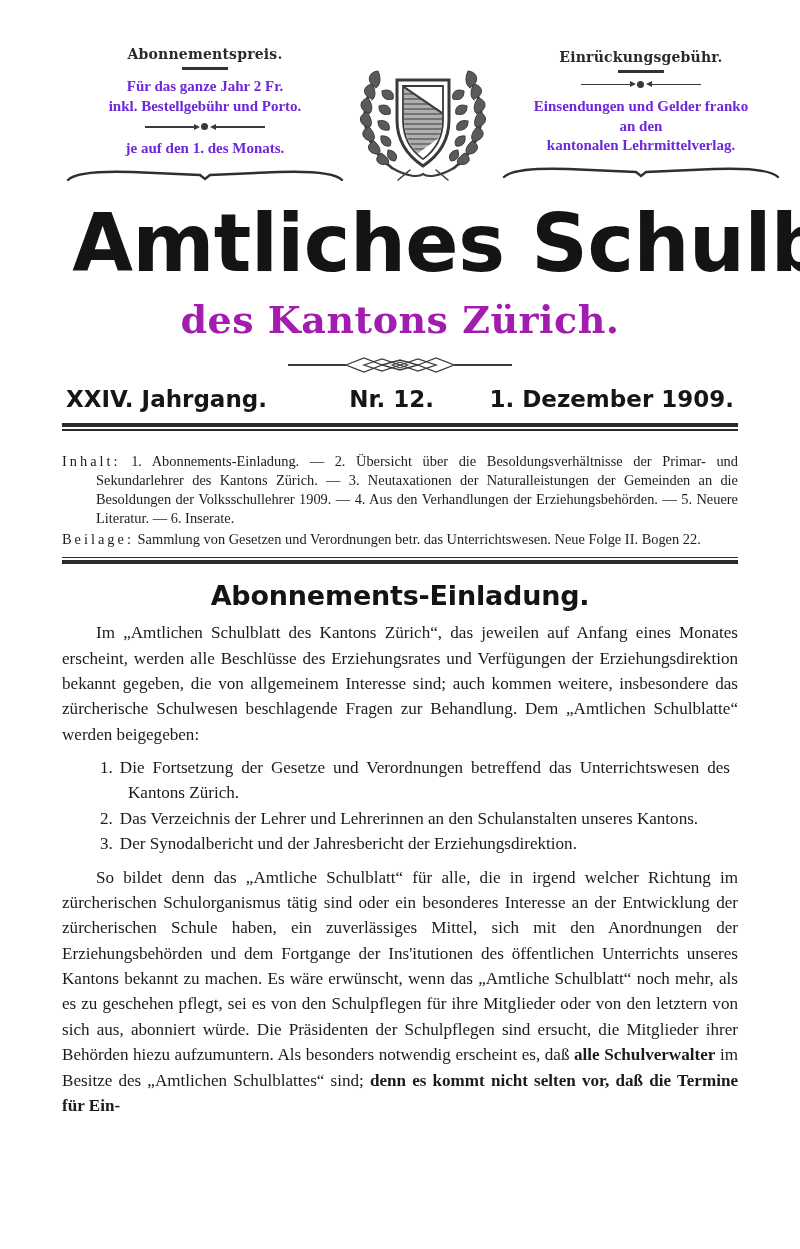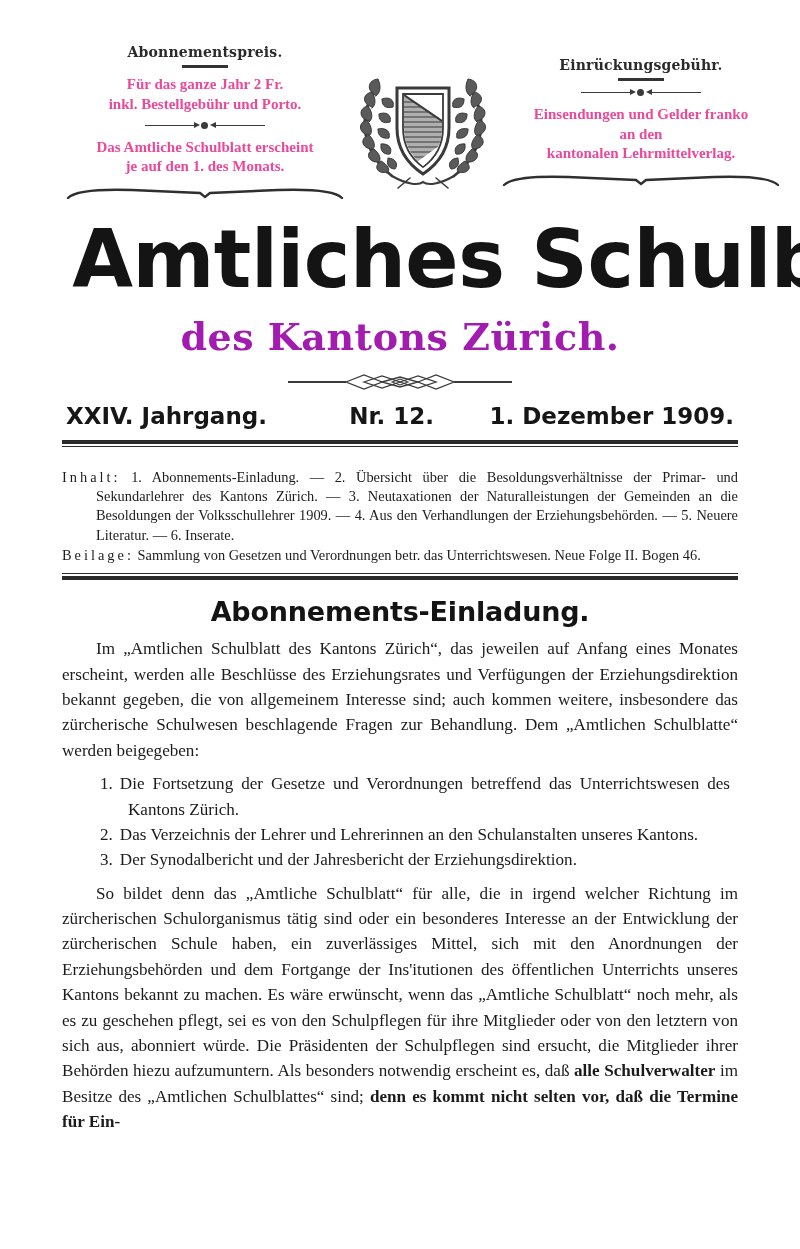--- a/index.html
+++ b/index.html
@@ -46,21 +46,21 @@
   .rule-short {
     width: 46px;
     height: 3px;
     background: #333;
     margin: 4px auto 7px auto;
   }
   .ib-line {
     font-weight: bold;
     font-size: 15px;
     line-height: 1.32;
-    color: #ec4899;
+    color: #6d28d9;
   }
   .dash-dot-rule {
     position: relative;
     width: 128px;
     height: 10px;
     margin: 6px auto 7px auto;
   }
   .dash-dot-rule .dd-l, .dash-dot-rule .dd-r {
     position: absolute;
     top: 4px;
@@ -239,21 +239,20 @@
       <div class="rule-short"></div>
       <div class="ib-line">Für das ganze Jahr 2 Fr.</div>
       <div class="ib-line">inkl. Bestellgebühr und Porto.</div>
       <div class="dash-dot-rule">
         <div class="dd-l"></div>
           <div class="dd-ar1"></div>
         <div class="dd-dot"></div>
         <div class="dd-ar2"></div>
           <div class="dd-r"></div>
       </div>
-      <div class="ib-line">Das Amtliche Schulblatt erscheint</div>
       <div class="ib-line">je auf den 1. des Monats.</div>
       <svg class="swash" viewBox="0 0 286 16">
         <path d="M6 12 C14 4, 40 3, 70 4 L138 7 L143 11 L148 7 L216 4 C246 3, 272 4, 280 12" fill="none" stroke="#2f2f2f" stroke-width="2.4" stroke-linecap="round"></path>
       </svg>
     </div>
 
     <div class="emblem">
       <svg viewBox="0 0 150 128" width="150" height="128">
         <g stroke="#3a3a3a" fill="none" stroke-width="1.7" stroke-linecap="round">
 
@@ -360,21 +359,21 @@
   </div>
 
   <div class="rule-double">
     <div class="r-thick"></div>
       <div class="r-gap"></div>
       <div class="r-thin"></div>
   </div>
 
   <div class="contents">
     <p><span class="lbl-spaced">Inhalt:</span><span> 1. Abonnements-Einladung. — 2. Übersicht über die Besoldungsverhältnisse der Primar- und Sekundarlehrer des Kantons Zürich. — 3. Neutaxationen der Naturalleistungen der Gemeinden an die Besoldungen der Volksschullehrer 1909. — 4. Aus den Verhandlungen der Erziehungsbehörden. — 5. Neuere Literatur. — 6. Inserate.</span></p>
-    <p><span class="lbl-spaced">Beilage:</span><span> Sammlung von Gesetzen und Verordnungen betr. das Unterrichtswesen. Neue Folge II. Bogen 46.</span></p>
+    <p><span class="lbl-spaced">Beilage:</span><span> Sammlung von Gesetzen und Verordnungen betr. das Unterrichtswesen. Neue Folge II. Bogen 22.</span></p>
   </div>
 
   <div class="rule-double-b">
     <div class="r-thin"></div>
       <div class="r-gap"></div>
       <div class="r-thick"></div>
   </div>
 
   <h1 class="article-head">Abonnements-Einladung.</h1>
 

